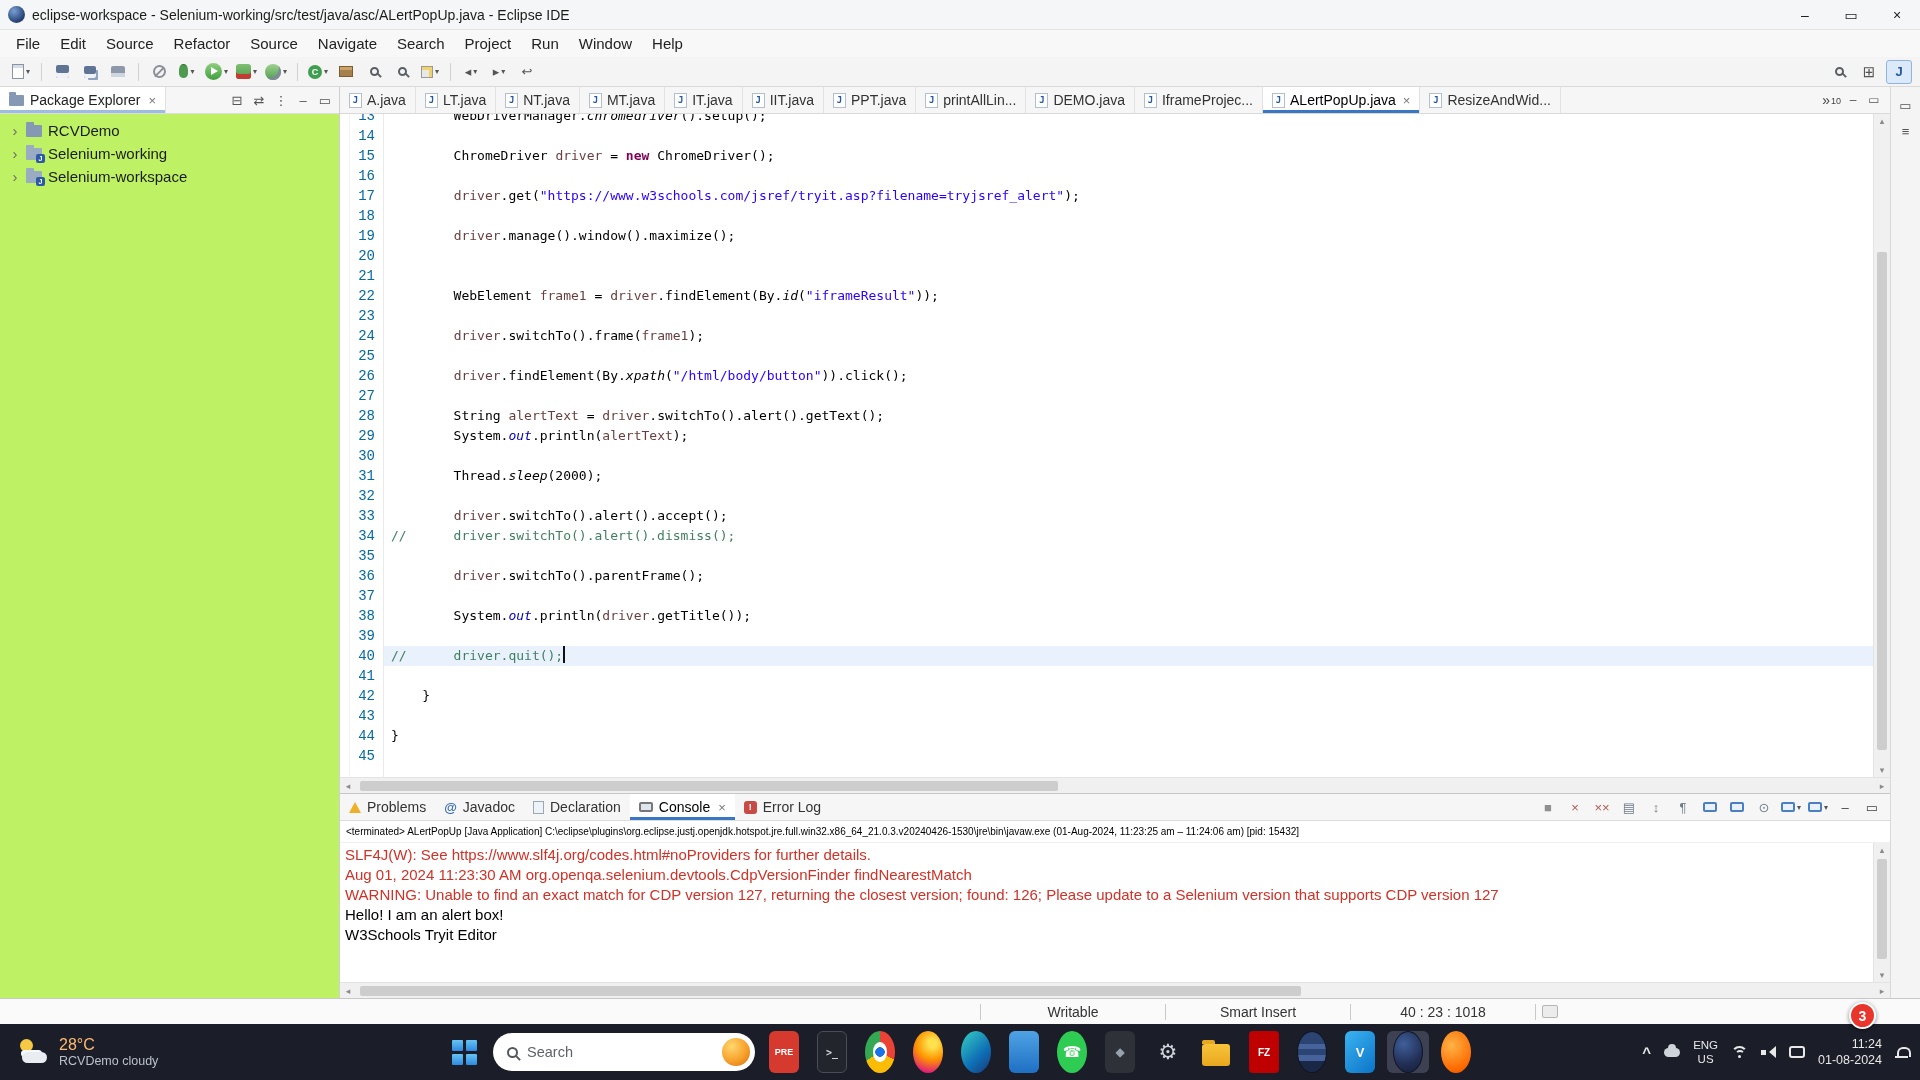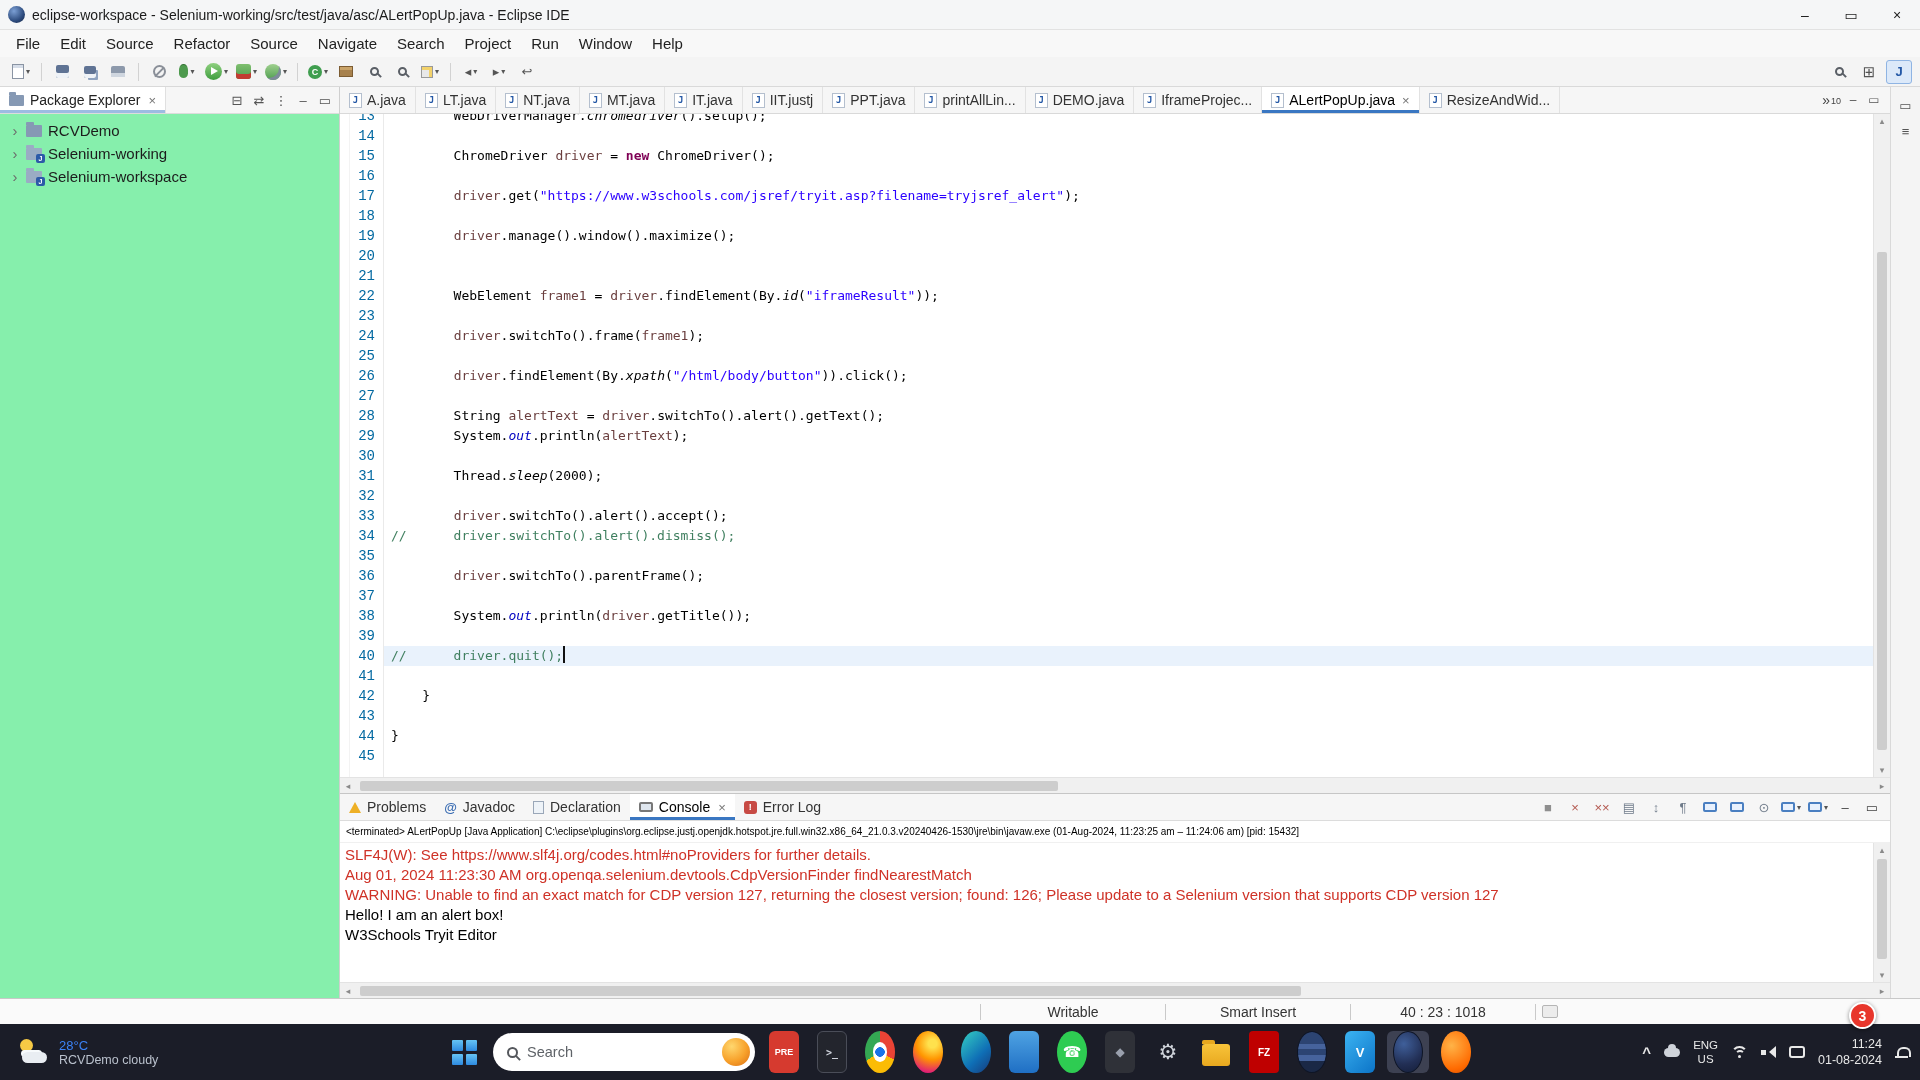--- a/index.html
+++ b/index.html
@@ -40,21 +40,21 @@
   .ic-newclass{width:14px;height:14px;border-radius:50%;background:#3f9e4f;color:#fff;font:bold 9px/14px "Liberation Sans",sans-serif;text-align:center;display:inline-block}
   .ic-package{width:14px;height:11px;background:#a7814d;border:1px solid #7c5c33;box-shadow:inset 0 3px 0 #c9a368;display:inline-block}
   .ic-mag{width:9px;height:9px;border:2px solid #5a5f66;border-radius:50%;position:relative;display:inline-block}
   .ic-mag::after{content:"";position:absolute;width:2px;height:6px;background:#5a5f66;right:-3px;bottom:-4px;transform:rotate(-45deg)}
   .ic-ann{width:12px;height:12px;background:#e8e8e8;border:1px solid #999;box-shadow:inset -3px 3px 0 #f3d26a;display:inline-block}
   .ic-persp{font-size:15px;color:#555}
   .ic-javapersp{font-weight:bold;font-size:13px;color:#2458a6}
 
   
   .workbench{flex:1;display:flex;min-height:0;background:#f0f0f0}
-  .left-panel{width:340px;flex:0 0 auto;background:#86efac;border-right:1px solid #cfcfcf;display:flex;flex-direction:column}
+  .left-panel{width:340px;flex:0 0 auto;background:#bef264;border-right:1px solid #cfcfcf;display:flex;flex-direction:column}
   .part-header{height:27px;background:#f6f6f6;border-bottom:1px solid #dcdcdc;display:flex;align-items:stretch}
   .part-tab{display:flex;align-items:center;gap:6px;padding:0 9px;font-size:14px;color:#222}
   .part-tab.sel{background:#fff;box-shadow:inset 0 -3px 0 #9cbce2;border-right:1px solid #e0e0e0}
   .pe-ic{width:15px;height:11px;background:#8699b4;border-radius:1px;position:relative;display:inline-block}
   .pe-ic::before{content:"";position:absolute;top:-3px;left:0;width:7px;height:3px;background:#8699b4;border-radius:1px 1px 0 0}
   .tab-close{font-size:13px;color:#777;margin-left:2px}
   .part-tools{margin-left:auto;display:flex;align-items:center;gap:2px;padding-right:4px}
   .pt-btn{width:20px;height:20px;display:flex;align-items:center;justify-content:center;font-size:13px;color:#555;border-radius:3px}
   .tree{padding-top:5px}
   .tree-row{height:23px;display:flex;align-items:center;gap:6px;padding-left:10px}
@@ -136,21 +136,21 @@
   .sb-cell{width:184px;text-align:center;white-space:nowrap}
   .sb-icon{width:16px;height:13px;border:1px solid #b5b5b5;background:#ececec;margin:0 6px;border-radius:2px}
   .sb-right{width:356px}
 
   
   .taskbar{height:56px;flex:0 0 auto;background:var(--taskbar-bg,#1b1d28);position:relative;display:flex;align-items:center;justify-content:center;color:#fff}
   .weather{position:absolute;left:10px;top:0;height:100%;display:flex;align-items:center;gap:9px;padding:0 8px}
   .weather-ic{width:32px;height:26px;position:relative}
   .weather-ic::before{content:"";position:absolute;left:2px;top:0;width:13px;height:13px;border-radius:50%;background:#f6c945}
   .weather-ic::after{content:"";position:absolute;left:4px;bottom:2px;width:25px;height:11px;background:#e9edf2;border-radius:8px;box-shadow:-3px -4px 0 -2px #f7fafc}
-  .w-temp{font-size:13px;color:#3b82f6}
+  .w-temp{font-size:16px;color:#fdba74}
   .w-desc{font-size:12.5px;color:#b9c0cc}
   .tb-center{display:flex;align-items:center;gap:8px}
   .tb-app{width:42px;height:42px;border-radius:6px;display:flex;align-items:center;justify-content:center;flex:0 0 auto}
   .tb-app.active{background:#3d4152}
   .tb-apps{display:flex;align-items:center;gap:6px}
   .app-ic{width:30px;height:42px;display:flex;align-items:center;justify-content:center;position:relative;font-weight:bold}
   .start-ic{width:25px;height:25px;display:grid;grid-template-columns:1fr 1fr;grid-template-rows:1fr 1fr;gap:3px}
   .start-ic i{background:linear-gradient(180deg,#66c4f4,#2e8ae0);border-radius:1px}
   .search-pill{height:38px;width:262px;background:#fff;border-radius:20px;display:flex;align-items:center;gap:9px;padding:0 5px 0 14px;color:#444}
   .sp-mag{width:11px;height:11px;border:2px solid #54575c;border-radius:50%;position:relative;flex:0 0 auto}
@@ -365,21 +365,21 @@
           <div class="etab">
             <span class="jfile-ic">J</span>
             <span class="etab-label">MT.java</span>
           </div>
           <div class="etab">
             <span class="jfile-ic">J</span>
             <span class="etab-label">IT.java</span>
           </div>
           <div class="etab">
             <span class="jfile-ic">J</span>
-            <span class="etab-label">IIT.justj</span>
+            <span class="etab-label">IIT.java</span>
           </div>
           <div class="etab">
             <span class="jfile-ic">J</span>
             <span class="etab-label">PPT.java</span>
           </div>
           <div class="etab">
             <span class="jfile-ic">J</span>
             <span class="etab-label">printAllLin...</span>
           </div>
           <div class="etab">

